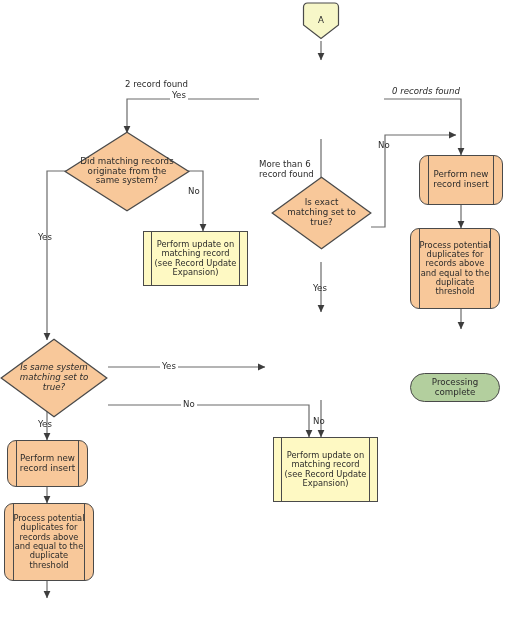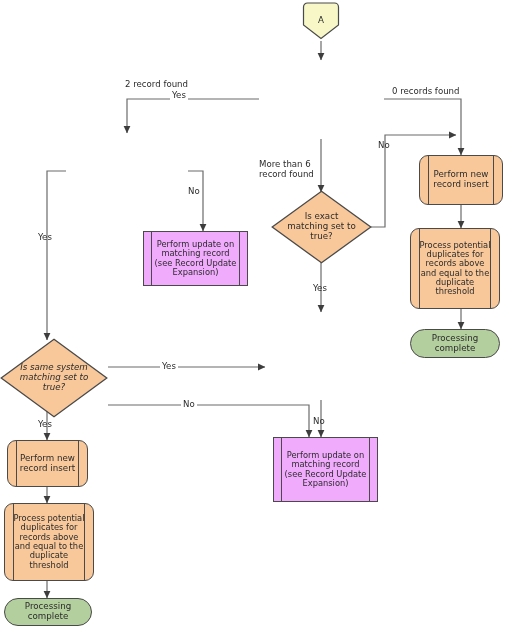--- a/index.html
+++ b/index.html
@@ -28,35 +28,36 @@
     border:1.2px solid #4a4a4a;
     border-radius:9px;
     position:absolute;
   }
   .pproc .bar{position:absolute;top:0;bottom:0;width:0;border-left:1.2px solid #4a4a4a;}
   .pproc .bar.l{left:8px;}
   .pproc .bar.r{right:8px;}
 
   
   .yproc{
-    background:#f0abfc;
+    background:#fef9c3;
     border:1.2px solid #4a4a4a;
     border-radius:0;
     position:absolute;
   }
   .yproc .bar{position:absolute;top:0;bottom:0;width:0;border-left:1.2px solid #4a4a4a;}
   .yproc .bar.l{left:7px;}
   .yproc .bar.r{right:7px;}
 
   
   .term{
     background:#b3cf9e;
     border:1.2px solid #4a4a4a;
     border-radius:999px;
     position:absolute;
+    margin-top:44px;
   }
 
   
   .pent{position:absolute;}
   .pent svg{position:absolute;left:0;top:0;}
   .pent .txt{position:relative;z-index:2;}
 
   .lbl{position:absolute;color:#2b2b2b;white-space:nowrap;font-size:8.6px;}
 
   .t10{font-size:8.7px;}
@@ -110,22 +111,28 @@
   </svg>
 
   <div class="pent node" style="left:301px;top:2px;width:40px;height:38px;">
     <svg width="40" height="38">
       <path d="M2.5,5 a4,4 0 0 1 4,-4 L33.5,1 a4,4 0 0 1 4,4 L37.5,23 L20,36.5 L2.5,23 Z" fill="#f7f7c8" stroke="#4a4a4a" stroke-width="1.2"></path>
     </svg>
     <span class="txt t10">A</span>
   </div>
 
 
-
-  <div class="diamond node" style="left:271px;top:190px;width:101px;height:74px;">
+  <div class="diamond node" style="left:64px;top:131px;width:126px;height:81px;">
+    <svg class="dshape" viewBox="0 0 126 81" preserveAspectRatio="none">
+      <path d="M63,1.2 L124.8,40.5 L63,79.8 L1.2,40.5 Z" fill="#f8c89a" stroke="#4a4a4a" stroke-width="1.3"></path>
+    </svg>
+    <span class="txt t10" style="width:98px;">Did matching records originate from the same system?</span>
+  </div>
+
+  <div class="diamond node" style="left:271px;top:176px;width:101px;height:74px;">
     <svg class="dshape" viewBox="0 0 101 74" preserveAspectRatio="none">
       <path d="M50.5,1.2 L99.8,37 L50.5,72.8 L1.2,37 Z" fill="#f8c89a" stroke="#4a4a4a" stroke-width="1.3"></path>
     </svg>
     <span class="txt t10" style="width:74px;">Is exact matching set to true?</span>
   </div>
 
 
   <div class="diamond node" style="left:0px;top:338px;width:108px;height:80px;">
     <svg class="dshape" viewBox="0 0 108 80" preserveAspectRatio="none">
       <path d="M54,1.2 L106.8,40 L54,78.8 L1.2,40 Z" fill="#f8c89a" stroke="#4a4a4a" stroke-width="1.3"></path>
@@ -173,21 +180,21 @@
     <span class="txt t9" style="width:74px;">Process potential duplicates for records above and equal to the duplicate threshold</span>
   </div>
 
   <div class="term node" style="left:4px;top:598px;width:88px;height:28px;">
     <span class="txt t10" style="width:76px;">Processing complete</span>
   </div>
 
   <span class="lbl" style="left:125px;top:79px;">2 record found</span>
   <span class="lbl" style="left:170px;top:90px;background:#fff;padding:0 2px;">Yes</span>
 
-  <span class="lbl" style="left:392px;top:86px;">0 records found</span>
+  <span class="lbl" style="left:392px;top:86px;font-style:italic;">0 records found</span>
 
   <span class="lbl" style="left:259px;top:160px;width:58px;white-space:normal;line-height:1.15;">More than 6 record found</span>
 
   <span class="lbl" style="left:188px;top:186px;">No</span>
 
   <span class="lbl" style="left:38px;top:232px;">Yes</span>
 
   <span class="lbl" style="left:378px;top:140px;">No</span>
 
   <span class="lbl" style="left:313px;top:283px;">Yes</span>

